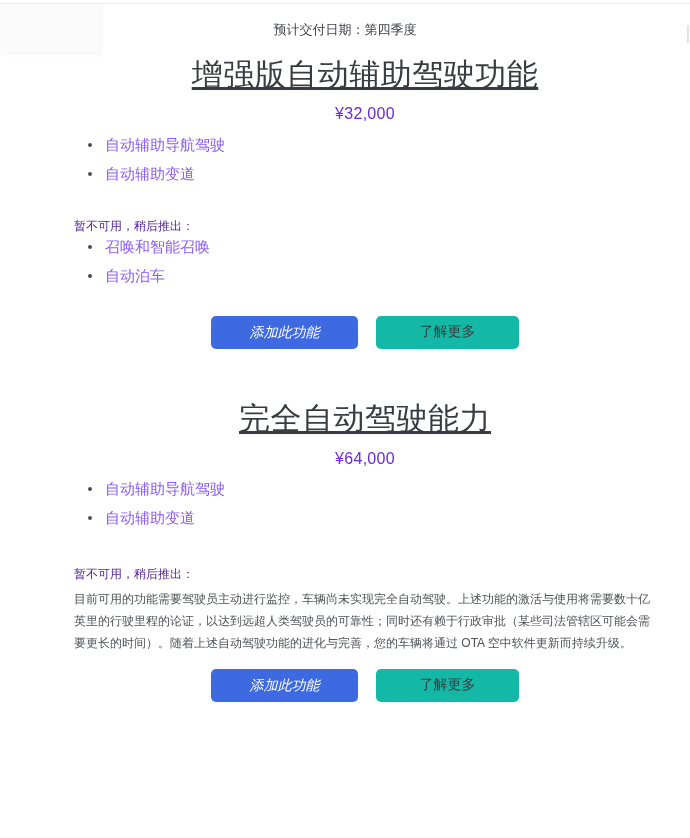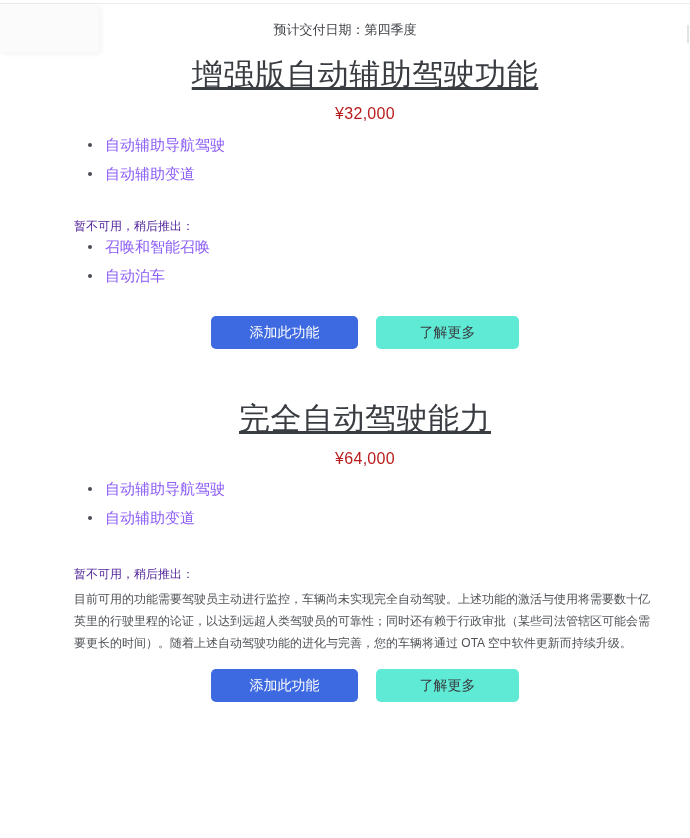--- a/index.html
+++ b/index.html
@@ -29,21 +29,21 @@
   }
   .content { margin-left: 74px; width: 582px; }
   .section-title {
     margin-top: 20px; text-align: center;
     font-size: 31px; line-height: 34px; font-weight: 500;
     color: #393c41; letter-spacing: 0.5px; text-decoration: underline;
   }
   .section-title.second { margin-top: 52px; line-height: 36px; }
   .price {
     margin-top: 13px; text-align: center;
-    font-size: 16px; line-height: 18px; color: #b91c1c; letter-spacing: 0.3px;
+    font-size: 16px; line-height: 18px; color: #6d28d9; letter-spacing: 0.3px;
   }
   ul.features { list-style: none; margin-top: 14px; }
   ul.features.upcoming { margin-top: 4px; }
   ul.features.tight { margin-top: 13px; }
   ul.features li {
     position: relative; padding-left: 31px;
     font-size: 15px; line-height: 16px; margin-bottom: 13px; color: #8b5cf6;
   }
   ul.features li:last-child { margin-bottom: 0; }
   ul.features li .dot {
@@ -60,22 +60,22 @@
   .actions {
     display: flex; justify-content: center; gap: 18px;
   }
   .actions.row1 { margin-top: 32px; }
   .actions.row2 { margin-top: 15px; }
   button {
     height: 33px; border: none; border-radius: 5px;
     font-family: "Liberation Sans", "DejaVu Sans", sans-serif;
     font-size: 14px; cursor: pointer; line-height: 33px; padding: 0;
   }
-  .btn-primary { width: 147px; background: #3d69e1; color: #ffffff; }
-  .btn-secondary { width: 143px; background: #5eead4; color: #393c41; }
+  .btn-primary { width: 147px; background: #3d69e1; color: #ffffff; font-style: italic; }
+  .btn-secondary { width: 143px; background: #14b8a6; color: #393c41; font-family: Liberation Mono, monospace; }
 </style>
 </head>
 <body>
 
 <div class="top-hairline"></div>
 <div class="topleft-panel"></div>
 <div class="right-edge-line"></div>
 
 <div class="delivery">预计交付日期：第四季度</div>
 

